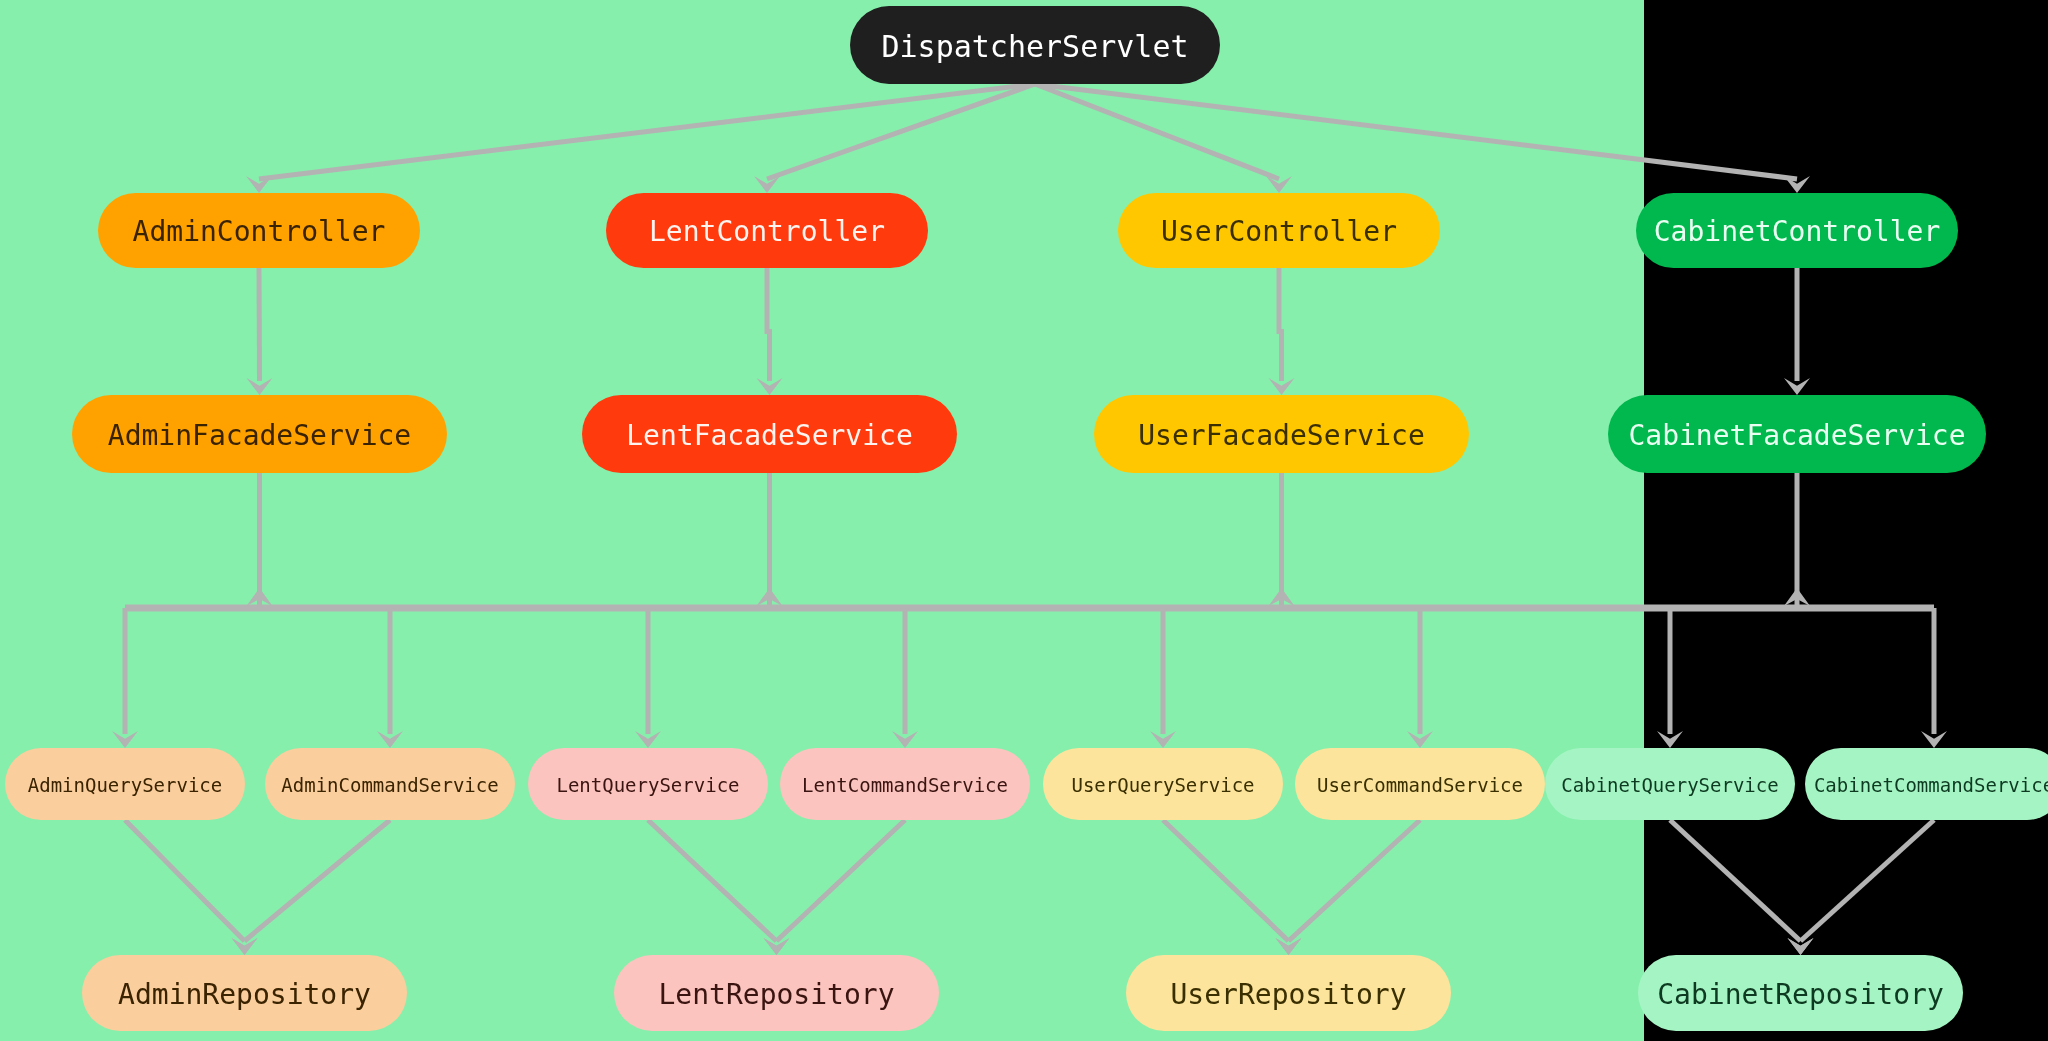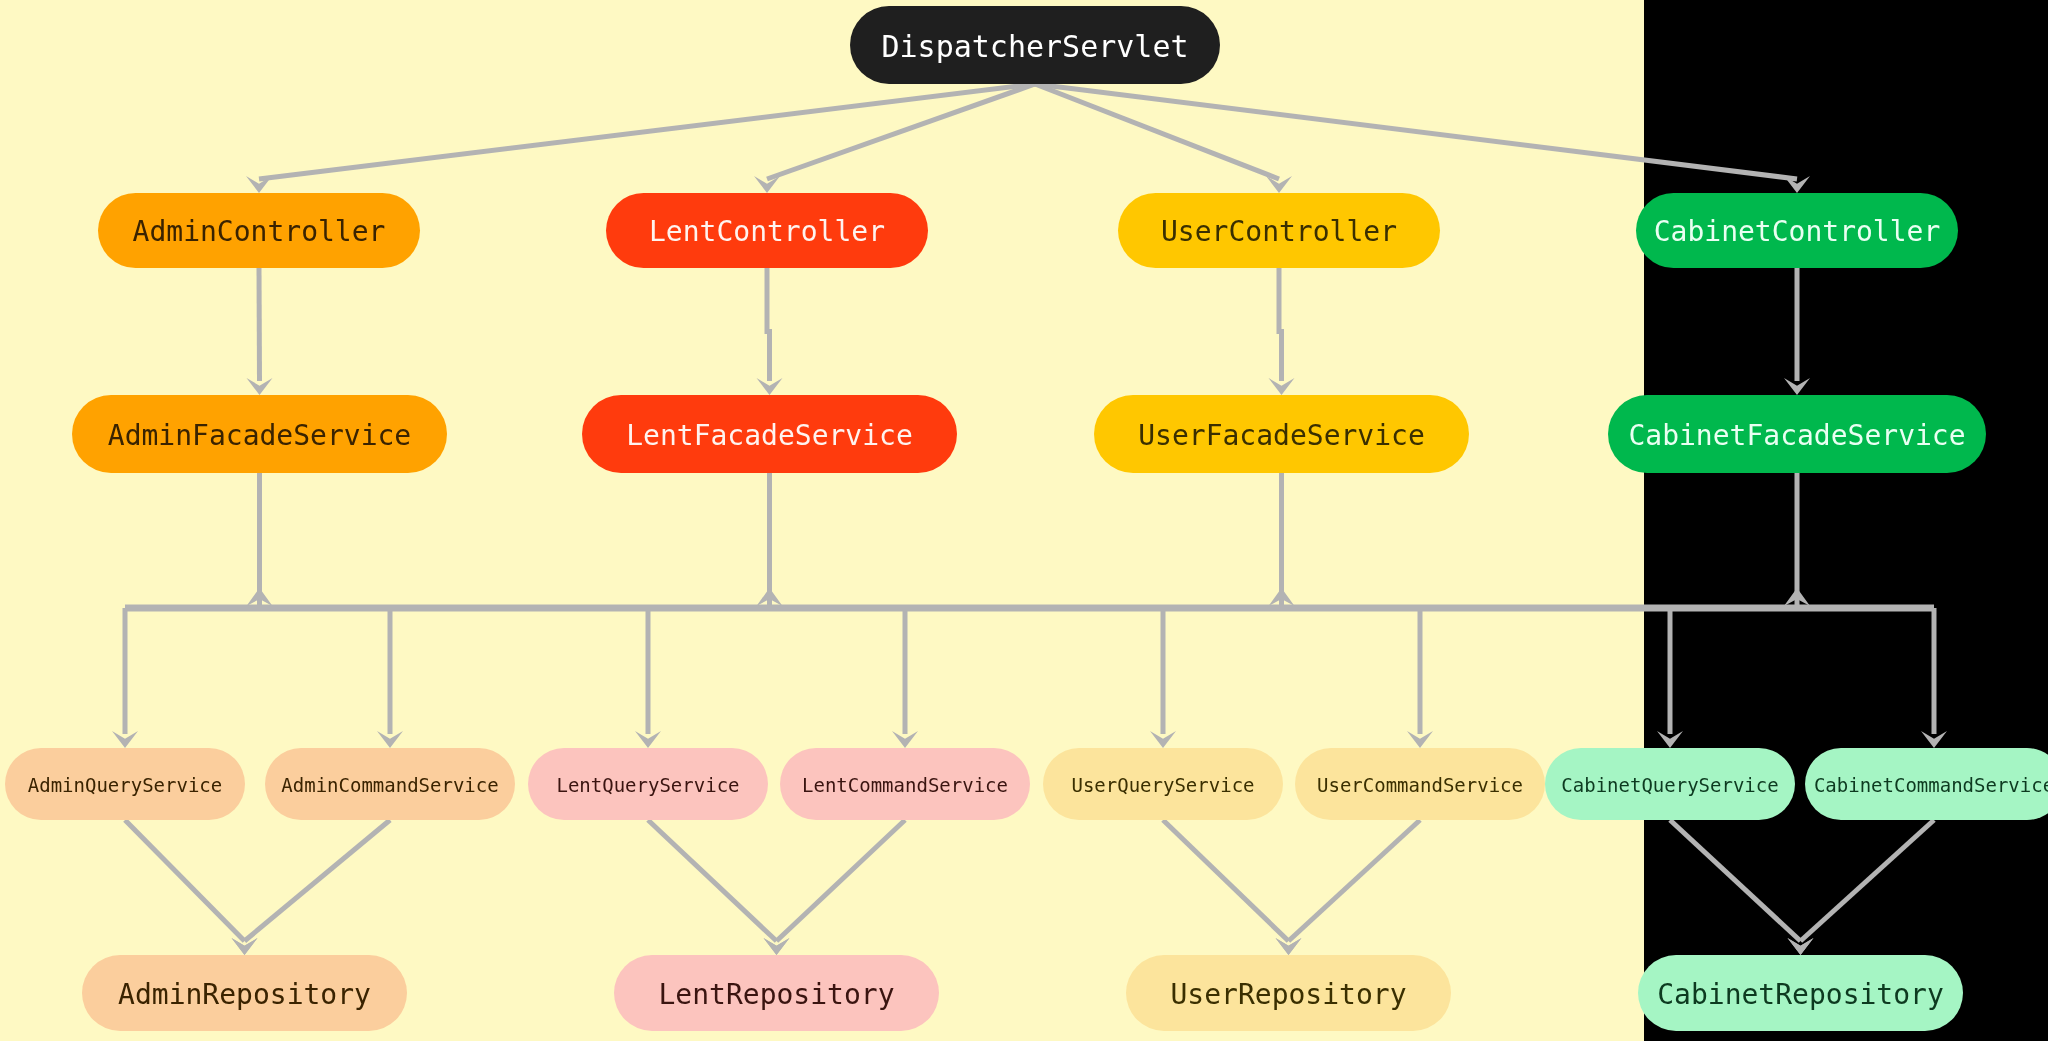--- a/index.html
+++ b/index.html
@@ -10,21 +10,21 @@
   body {
     width: 2048px;
     height: 1041px;
     overflow: hidden;
     font-family: "DejaVu Sans Mono", monospace;
   }
   #diagram-root {
     position: relative;
     width: 1644px;
     height: 1041px;
-    background: #fef9c3;
+    background: #86efac;
   }
   svg.layer {
     position: absolute;
     top: 0;
     left: 0;
     width: 2048px;
     height: 1041px;
   }
   .node-rect {
     stroke-width: 0;

